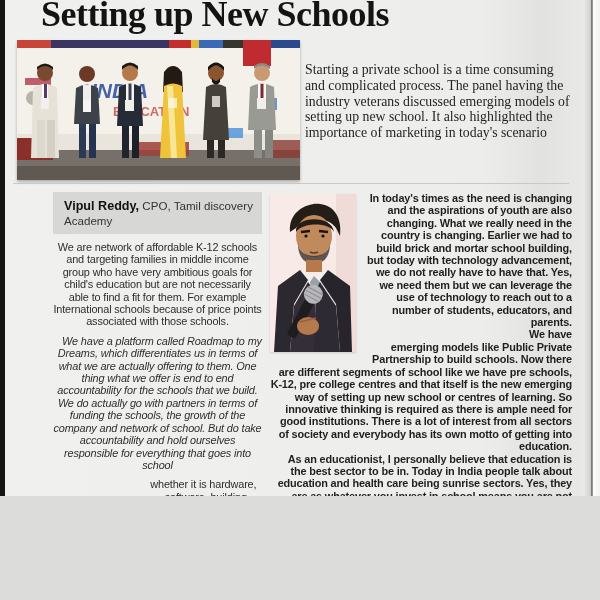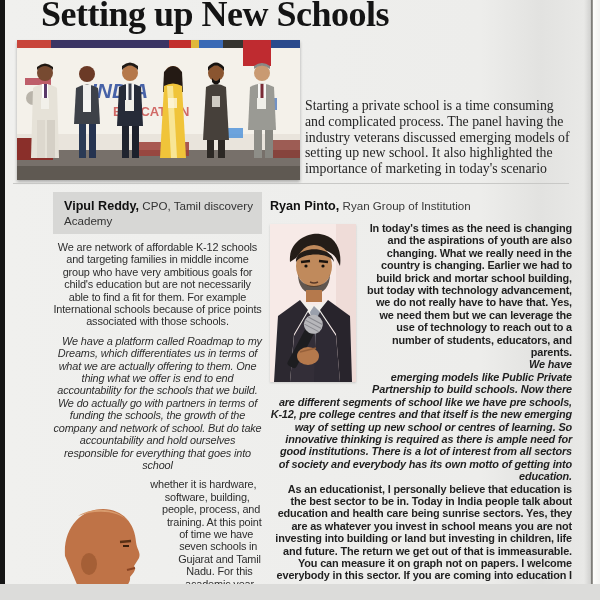--- a/index.html
+++ b/index.html
@@ -1,20 +1,20 @@
 <!DOCTYPE html>
 <html><head>
 <meta charset="utf-8">
 <style>
   * { margin:0; padding:0; box-sizing:border-box; }
   html,body { width:600px; height:600px; }
   body { font-family:"Liberation Sans", sans-serif; background:#dcdcda; }
 
   .page {
-    position:relative; width:600px; height:584px; overflow:hidden;
+    position:relative; width:600px; height:496px; overflow:hidden;
     background:linear-gradient(to right,#f0f0ee 0%,#ededeb 80%,#e2e2e0 90%,#ebebe9 100%);
     border-left:5px solid #151515;
   }
   .page-curl {
     position:absolute; right:0; top:0; width:16px; height:600px; z-index:9;
     background:linear-gradient(to right, rgba(0,0,0,0) 0%, rgba(0,0,0,0.10) 40%,
       #57554f 50%, #fdfdfb 58%, #f3f3f1 100%);
   }
 
   .page-title {
@@ -26,21 +26,20 @@
   .panel-photo {
     position:absolute; left:12px; top:40px; width:283px; height:140px;
     box-shadow:0 2px 3px rgba(0,0,0,0.28); background:#e8e2da;
   }
   .panel-photo svg { display:block; }
 
   .intro {
     position:absolute; left:300px; top:62px; width:270px;
     font-family:"Liberation Serif", serif; font-size:13.8px; line-height:15.8px;
     color:#242424;
-    margin-top:36px;
   }
 
   .section-divider {
     position:absolute; left:8px; top:183px; width:556px; height:1px; background:#c8c8c6;
   }
 
   .col { position:absolute; top:192px; }
   .col-left  { left:48px;  width:209px; }
   .col-right { left:265px; width:302px; }
 
@@ -65,21 +64,21 @@
   .vipul-photo {
     float:left; width:150px; height:163px; margin:0 4px 0 -30px;
     shape-outside:polygon(0 0, 84px 0, 112px 45px, 128px 95px, 146px 163px, 0 163px);
   }
 
   .right-body { font-weight:bold; color:#1f1f1f;text-align:right; }
   .ryan-photo {
     float:left; width:86px; height:158px; margin:2px 10px 2px 0;
     box-shadow:0 1px 2px rgba(0,0,0,0.15);
   }
-  .p-emerging { text-indent:132px;font-style:italic; }
+  .p-emerging { text-indent:132px; }
   .p-educationist { text-indent:7px; }
 </style>
 </head>
 <body>
 
 <div class="page">
 
   <h1 class="page-title">Setting up New Schools</h1>
 
   <div class="panel-photo">
@@ -204,24 +203,20 @@
           <path d="M0,163 L2,150 L46,132 L56,163 Z" fill="#232838"></path>
           <path d="M150,163 L148,140 L104,128 L96,163 Z" fill="#1e2230"></path>
           <path d="M84,150 L94,142 L104,163 L80,163 Z" fill="#2a3044"></path>
         </svg>
       </div>
       <p class="body-text">whether it is hardware, software, building, people, process, and training. At this point of time we have seven schools in Gujarat and Tamil Nadu. For this academic year we are in the process of setting up more schools for the next academic year, which we will announce in the future. If we do</p>
     </div>
   </div>
 
   <div class="col col-right">
-    <div class="speaker-header-plain">
-      <span class="speaker-name">Ryan Pinto,</span>
-      <span>Ryan Group of Institution</span>
-    </div>
     <div class="ryan-photo">
       <svg width="86" height="158" viewBox="0 0 86 158">
         <rect x="0" y="0" width="86" height="158" fill="#f7eae7"></rect>
         <rect x="66" y="0" width="20" height="158" fill="#efdcd8"></rect>
 
         <path d="M20,38 C18,16 40,8 50,10 C66,12 72,26 70,42 L66,34 C58,22 34,22 26,34 Z" fill="#241d18"></path>
 
         <ellipse cx="44" cy="42" rx="18" ry="21" fill="#c08a5c"></ellipse>
         <path d="M26,38 C24,22 62,20 64,38 C60,28 32,28 26,38 Z" fill="#241d18"></path>
 

